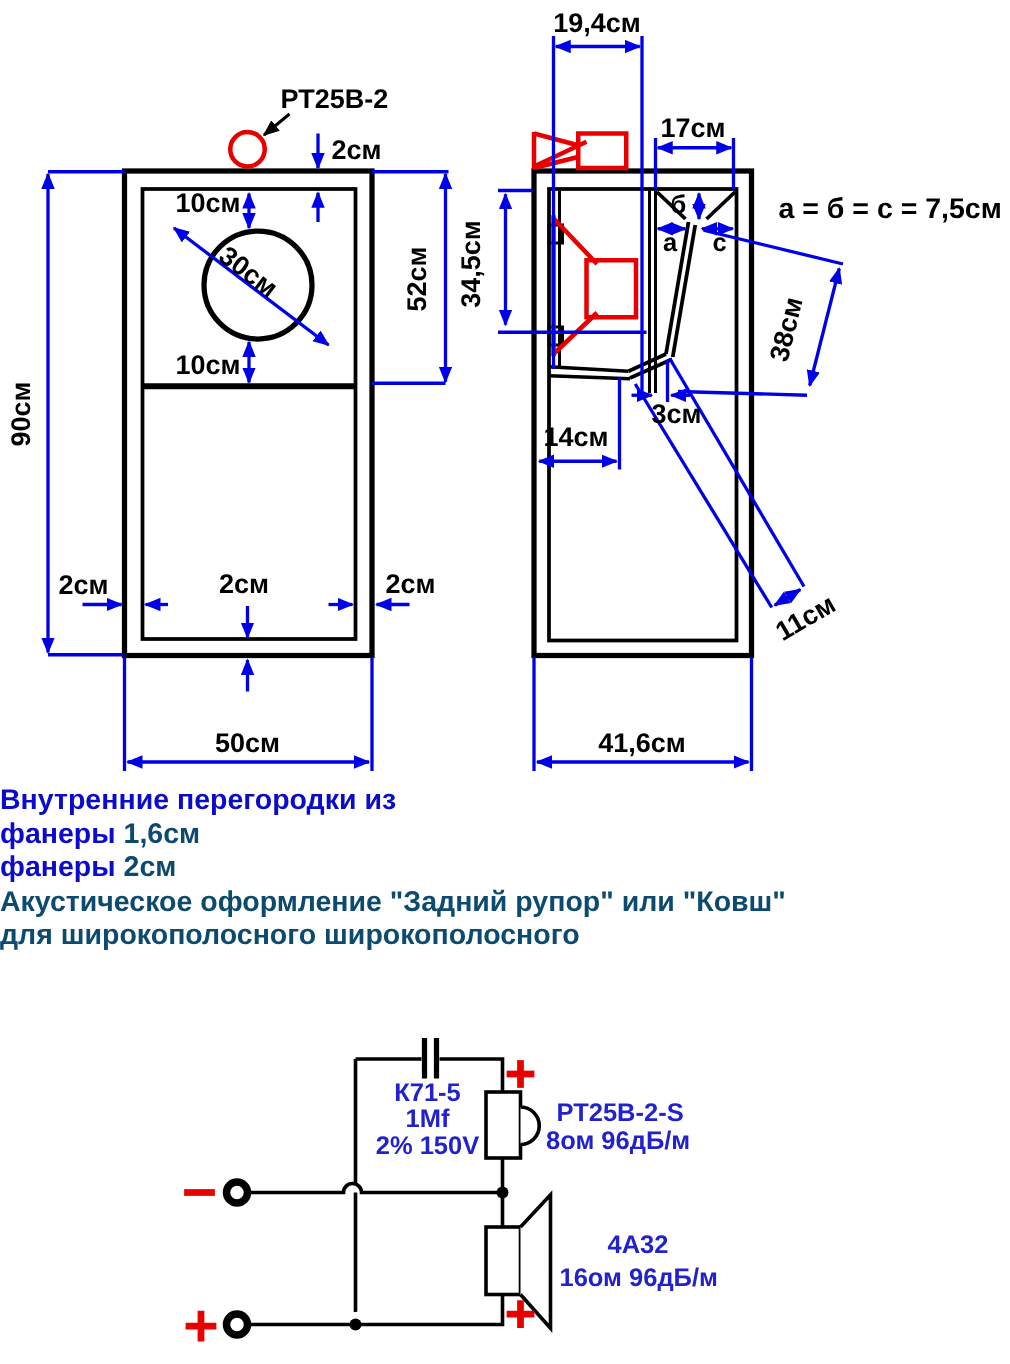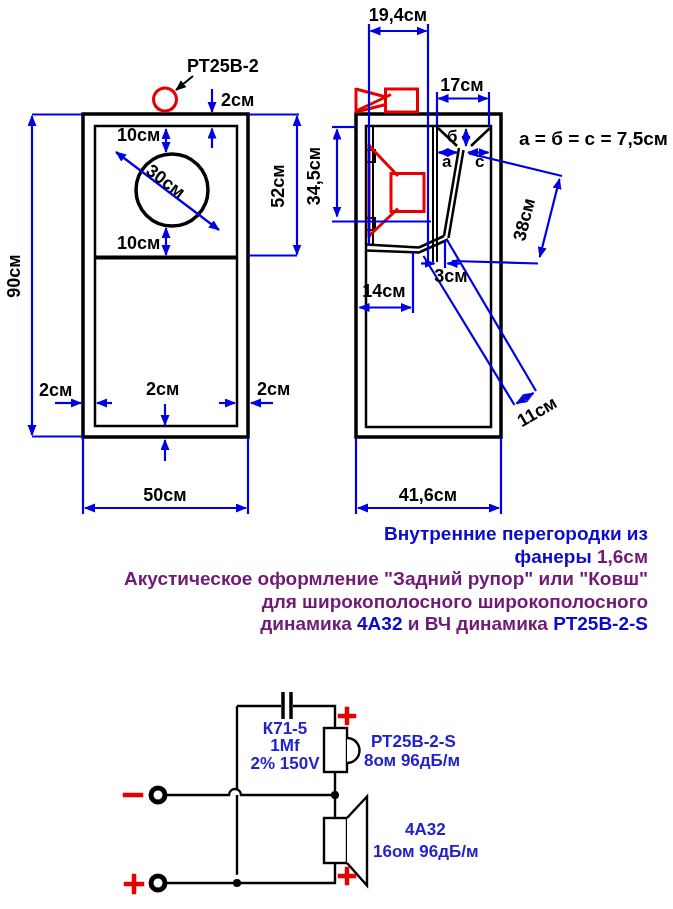--- a/index.html
+++ b/index.html
@@ -13,24 +13,24 @@
   .k2 {stroke:#000;fill:none;stroke-width:2;}
   .r  {stroke:#e80000;fill:none;stroke-width:3;}
   .r45{stroke:#e80000;fill:none;stroke-width:4.5;stroke-linecap:square;}
   .b  {stroke:#0000e6;fill:none;stroke-width:2.2;}
   .w  {stroke:#000;fill:#fff;stroke-width:2.4;}
   .lbl {font:bold 18px "Liberation Sans",sans-serif;fill:#000;}
   .lbl17{font:bold 17px "Liberation Sans",sans-serif;fill:#000;}
   .lbl19{font:bold 19px "Liberation Sans",sans-serif;fill:#000;}
   .slbl{font:bold 17px "Liberation Sans",sans-serif;fill:#2222cc;}
   
-  #notes{position:absolute;left:0;top:523px;width:648px;text-align:right;
+  #notes{position:absolute;left:0;top:523px;width:648px;text-align:left;
          font:bold 19px "Liberation Sans",sans-serif;line-height:22.5px;}
   #notes .bluet{color:#0b0bcc;}
-  #notes .redt{color:#701a75;}
+  #notes .redt{color:#0c4a6e;}
 </style>
 </head>
 <body>
 
 <div id="stage">
 <svg width="673" height="909" viewBox="0 0 673 909">
   <defs>
     <marker id="ab" markerUnits="userSpaceOnUse" markerWidth="12" markerHeight="10" refX="10" refY="4.5" orient="auto-start-reverse">
       <path d="M0,0 L11,4.5 L0,9 z" fill="#0000e6"></path>
     </marker>
@@ -197,17 +197,17 @@
     <text class="slbl" x="371" y="747">РТ25В-2-S</text>
     <text class="slbl" x="364" y="766">8ом 96дБ/м</text>
     <text class="slbl" x="405" y="835">4А32</text>
     <text class="slbl" x="373" y="857">16ом 96дБ/м</text>
   </g>
 </svg>
 
 <div id="notes">
   <div><span class="bluet">Внутренние перегородки из</span></div>
   <div><span class="bluet">фанеры </span><span class="redt">1,6см</span></div>
+  <div><span class="bluet">фанеры </span><span class="redt">2см</span></div>
   <div><span class="redt">Акустическое оформление "Задний рупор" или "Ковш"</span></div>
   <div><span class="redt">для широкополосного широкополосного</span></div>
-  <div><span class="redt">динамика </span><span class="bluet">4А32</span><span class="redt"> и ВЧ динамика </span><span class="bluet">РТ25В-2-S</span></div>
 </div>
 </div>
 
 </body></html>

